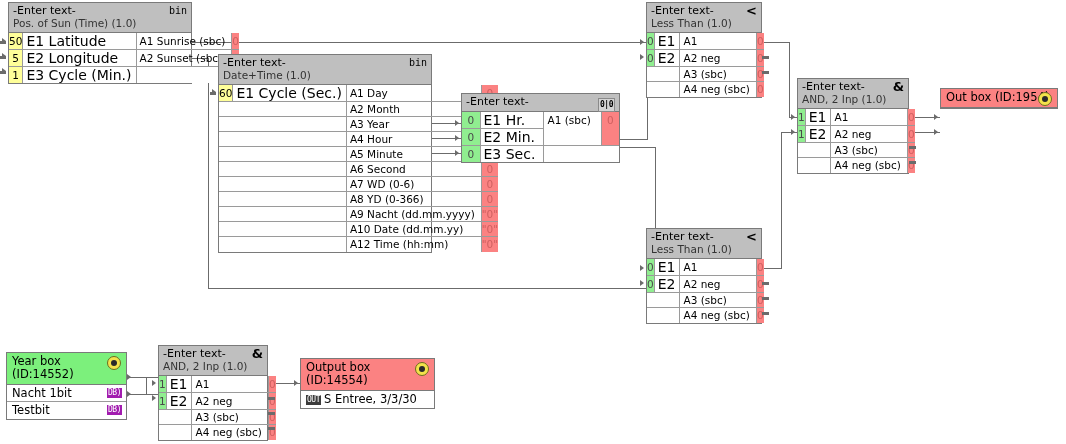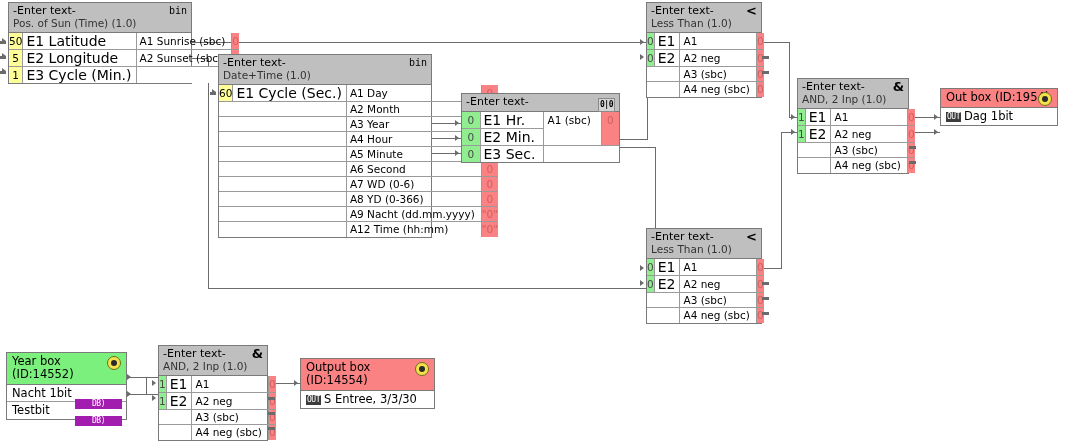--- a/index.html
+++ b/index.html
@@ -38,21 +38,21 @@
 
   
   .iobox{position:absolute;border:1px solid #7a7a7a;background:#fff;box-sizing:border-box;}
   .iobox .iohdr{padding:2px 4px 3px 5px;font-size:11.5px;border-bottom:1px solid #7a7a7a;position:relative;line-height:13px;}
   .iobox.inbox .iohdr{background:#7cf07c;}
   .iobox.outbox .iohdr{background:#fb8282;}
   .iobox .gem{position:absolute;right:5px;top:3px;width:12px;height:12px;border-radius:50%;background:#f3e24b;border:1px solid #6d6d1f;}
   .iobox .gem:after{content:"";position:absolute;left:3px;top:3px;width:6px;height:6px;border-radius:50%;background:#2a2a2a;}
   .iobox .iorow{height:17px;line-height:17px;padding-left:5px;padding-right:4px;border-bottom:1px solid #9a9a9a;position:relative;font-size:11.5px;white-space:nowrap;box-sizing:border-box;}
   .iobox .iorow:last-child{border-bottom:none;}
-  .tagr{position:absolute;right:4px;top:14px;font-family:"DejaVu Sans Mono","Liberation Mono",monospace;font-size:8px;background:#a21caf;color:#fff;padding:0 17px;line-height:10px;letter-spacing:-0.5px;}
+  .tagr{position:absolute;right:4px;top:3px;font-family:"DejaVu Sans Mono","Liberation Mono",monospace;font-size:8px;background:#a21caf;color:#fff;padding:0 1px;line-height:10px;letter-spacing:-0.5px;}
   .tagl{display:inline-block;font-family:"DejaVu Sans Mono","Liberation Mono",monospace;font-size:8px;background:#3c3c3c;color:#fff;padding:0 1px;line-height:10px;margin-right:3px;letter-spacing:-0.5px;vertical-align:1px;}
 
   
   .w{position:absolute;background:#6b6b6b;}
   .wh{height:1px;}
   .wv{width:1px;}
   .stub{position:absolute;height:3px;background:#6b6b6b;}
   .arrow{position:absolute;width:0;height:0;border-top:3px solid transparent;border-bottom:3px solid transparent;border-left:4px solid #6b6b6b;}
 </style>
 </head>
@@ -186,20 +186,26 @@
       </div>
       <div class="row">
         <div class="cell c-inval e"></div>
         <div class="cell c-inname"></div>
         <div class="cell c-outname">A9 Nacht (dd.mm.yyyy)</div>
         <div class="cell c-outval">"0"</div>
       </div>
       <div class="row">
         <div class="cell c-inval e"></div>
         <div class="cell c-inname"></div>
+        <div class="cell c-outname">A10 Date (dd.mm.yy)</div>
+        <div class="cell c-outval">"0"</div>
+      </div>
+      <div class="row">
+        <div class="cell c-inval e"></div>
+        <div class="cell c-inname"></div>
         <div class="cell c-outname">A12 Time (hh:mm)</div>
         <div class="cell c-outval">"0"</div>
       </div>
     </div>
   </div>
   <div class="stub" style="left:210px;top:92px;width:6px;"></div>
   <div class="arrow" style="left:212px;top:89px;"></div>
 
   <div class="fbox" style="left:461px;top:93px;width:159px;">
     <div class="hdr">
@@ -344,23 +350,20 @@
   <div class="arrow" style="left:791px;top:114px;"></div>
   <div class="arrow" style="left:791px;top:129px;"></div>
   <div class="stub" style="left:909px;top:146px;width:7px;"></div>
   <div class="stub" style="left:909px;top:161px;width:7px;"></div>
 
   <div class="iobox outbox" style="left:940px;top:88px;width:118px;">
     <div class="iohdr">
       <span>Out box (ID:1954)</span>
       <span class="gem"></span>
     </div>
-    <div class="iorow">
-      <span class="tagl">OUT</span><span>Dag 1bit</span>
-    </div>
   </div>
   <div class="arrow" style="left:934px;top:114px;"></div>
   <div class="arrow" style="left:934px;top:129px;"></div>
 
   <div class="iobox inbox" style="left:6px;top:352px;width:121px;">
     <div class="iohdr">
       <span>Year box (ID:14552)</span>
       <span class="gem"></span>
     </div>
     <div class="iorow">

